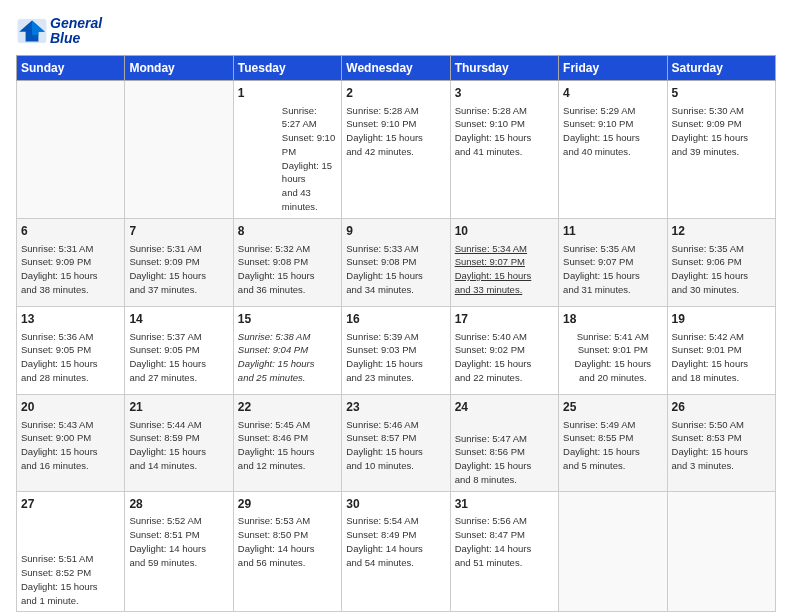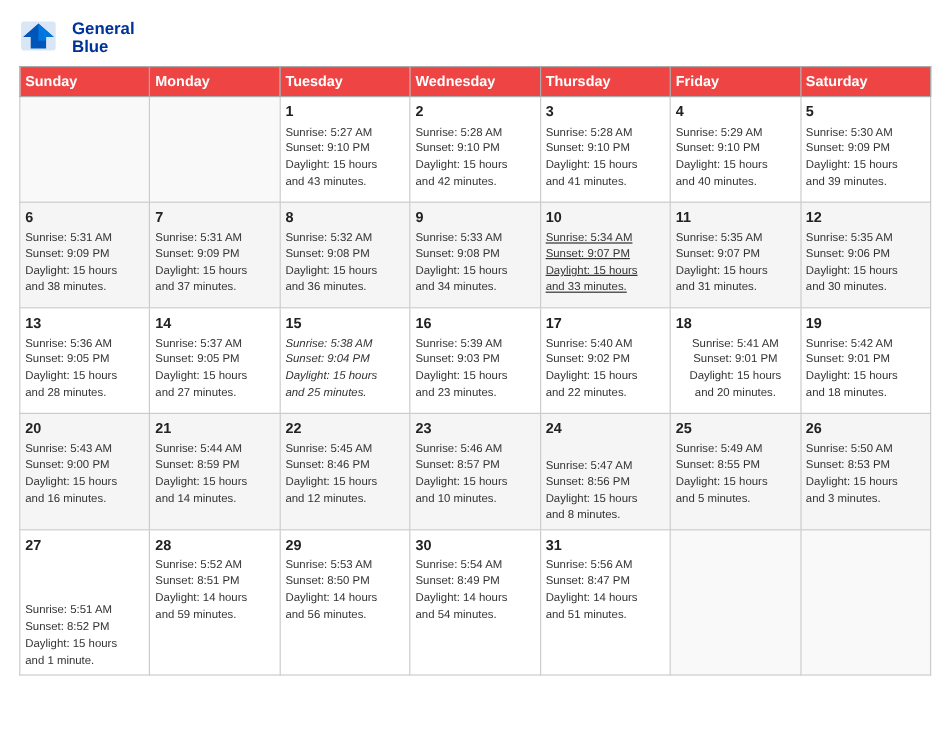--- a/index.html
+++ b/index.html
@@ -11,21 +11,23 @@
       padding: 16px;
     }
     .header {
       display: flex;
       justify-content: space-between;
       align-items: flex-start;
       margin-bottom: 8px;
     }
     .logo {
       display: flex;
-      gap: 12px;
+      align-items: center;
+      gap: 2px;
+      font-style: italic;
     }
     .logo-text {
       font-size: 14px;
       font-weight: bold;
       color: #003399;
       line-height: 1.1;
     }
     .logo-icon {
       width: 32px;
       height: 28px;
@@ -41,21 +43,21 @@
     .location {
       font-size: 15px;
       color: #444;
     }
     table {
       width: 100%;
       border-collapse: collapse;
       font-size: 10.5px;
     }
     thead tr th {
-      background-color: #ef4444;
+      background-color: #1d4ed8;
       color: #fff;
       padding: 5px 4px;
       text-align: left;
       font-size: 12px;
       font-weight: bold;
       border: 1px solid #aaa;
     }
     tbody tr td {
       vertical-align: top;
       border: 1px solid #ccc;
@@ -117,21 +119,21 @@
         <th>Friday</th>
         <th>Saturday</th>
       </tr>
   </thead>
   <tbody id="calendar-body">
       <tr>
         <td class="empty-cell"></td>
         <td class="empty-cell"></td>
         <td>
           <span class="day-number">1</span>
-          <div class="day-info" style="white-space: pre-line;">Sunrise: 5:27 AM
+          <div class="day-info" style="white-space: pre-line; margin-left: 44px;">Sunrise: 5:27 AM
 Sunset: 9:10 PM
 Daylight: 15 hours
 and 43 minutes.</div>
         </td>
         <td>
           <span class="day-number">2</span>
           <div class="day-info" style="white-space: pre-line;">Sunrise: 5:28 AM
 Sunset: 9:10 PM
 Daylight: 15 hours
 and 42 minutes.</div>

